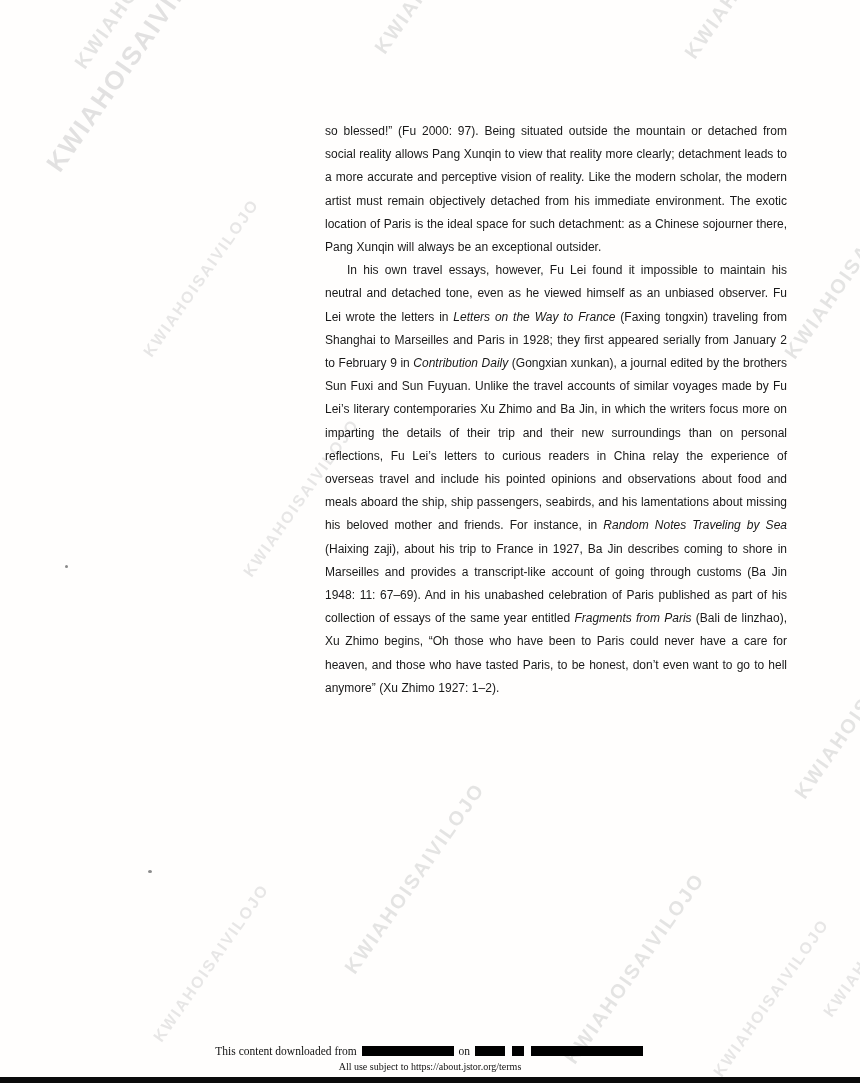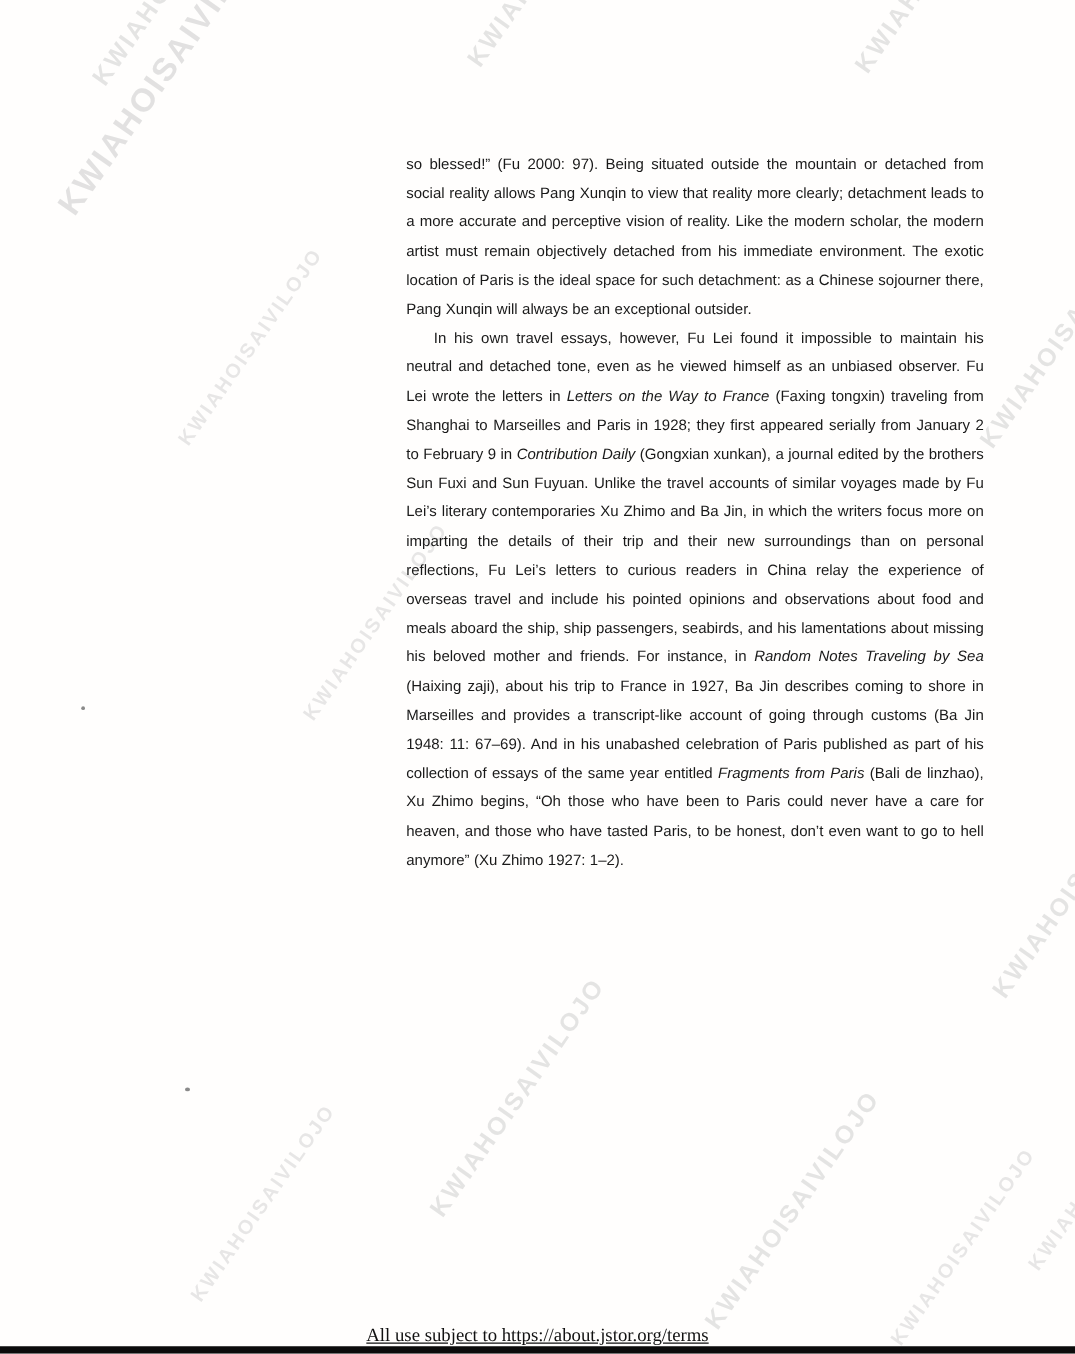--- a/index.html
+++ b/index.html
@@ -38,21 +38,21 @@
   .footer .wenren { margin-left:4px; }
 
   
   .jstor {
     position:absolute; left:0; right:0;
     text-align:center;
     font-family:"Liberation Serif", serif;
     color:#111111;
   }
   .jstor-line1 { top:1045px; font-size:11.5px; }
-  .jstor-line2 { top:1061px; font-size:15px;text-decoration:underline; }
+  .jstor-line2 { top:1061px; font-size:10px; }
   .redact {
     display:inline-block;
     background:#000000;
     height:10px;
     margin:0 2px;
     vertical-align:-1px;
   }
 
   
   .watermark {
@@ -101,19 +101,27 @@
 
   <div class="speck" style="left:65px; top:565px; width:3px; height:3px;"></div>
   <div class="speck" style="left:148px; top:870px; width:4px; height:3px;"></div>
 
   <div class="body-text">
       <p class="para"><span>so blessed!” (Fu 2000: 97). Being situated outside the mountain or detached from social reality allows Pang Xunqin to view that reality more clearly; detachment leads to a more accurate and perceptive vision of reality. Like the modern scholar, the modern artist must remain objectively detached from his immediate environment. The exotic location of Paris is the ideal space for such detachment: as a Chinese sojourner there, Pang Xunqin will always be an exceptional outsider.</span></p>
       <p class="para indent"><span>In his own travel essays, however, Fu Lei found it impossible to maintain his neutral and detached tone, even as he viewed himself as an unbiased observer. Fu Lei wrote the letters in </span><span class="it">Letters on the Way to France</span><span> (Faxing tongxin) traveling from Shanghai to Marseilles and Paris in 1928; they first appeared serially from January 2 to February 9 in </span><span class="it">Contribution Daily</span><span> (Gongxian xunkan), a journal edited by the brothers Sun Fuxi and Sun Fuyuan. Unlike the travel accounts of similar voyages made by Fu Lei’s literary contemporaries Xu Zhimo and Ba Jin, in which the writers focus more on imparting the details of their trip and their new surroundings than on personal reflections, Fu Lei’s letters to curious readers in China relay the experience of overseas travel and include his pointed opinions and observations about food and meals aboard the ship, ship passengers, seabirds, and his lamentations about missing his beloved mother and friends. For instance, in </span><span class="it">Random Notes Traveling by Sea</span><span> (Haixing zaji), about his trip to France in 1927, Ba Jin describes coming to shore in Marseilles and provides a transcript-like account of going through customs (Ba Jin 1948: 11: 67–69). And in his unabashed celebration of Paris published as part of his collection of essays of the same year entitled </span><span class="it">Fragments from Paris</span><span> (Bali de linzhao), Xu Zhimo begins, “Oh those who have been to Paris could never have a care for heaven, and those who have tasted Paris, to be honest, don’t even want to go to hell anymore” (Xu Zhimo 1927: 1–2).</span></p>
     </div>
 
 
+  <div class="jstor jstor-line1">
+    <span>This content downloaded from</span>
+    <span class="redact" style="width:92px;"></span>
+    <span>on</span>
+    <span class="redact" style="width:30px;"></span>
+    <span class="redact" style="width:12px;"></span>
+    <span class="redact" style="width:112px;"></span>
+  </div>
   <div class="jstor jstor-line2">
     <span>All use subject to https://about.jstor.org/terms</span>
   </div>
 
   <div class="bottom-edge"></div>
 
 </div>
 
 </body></html>

